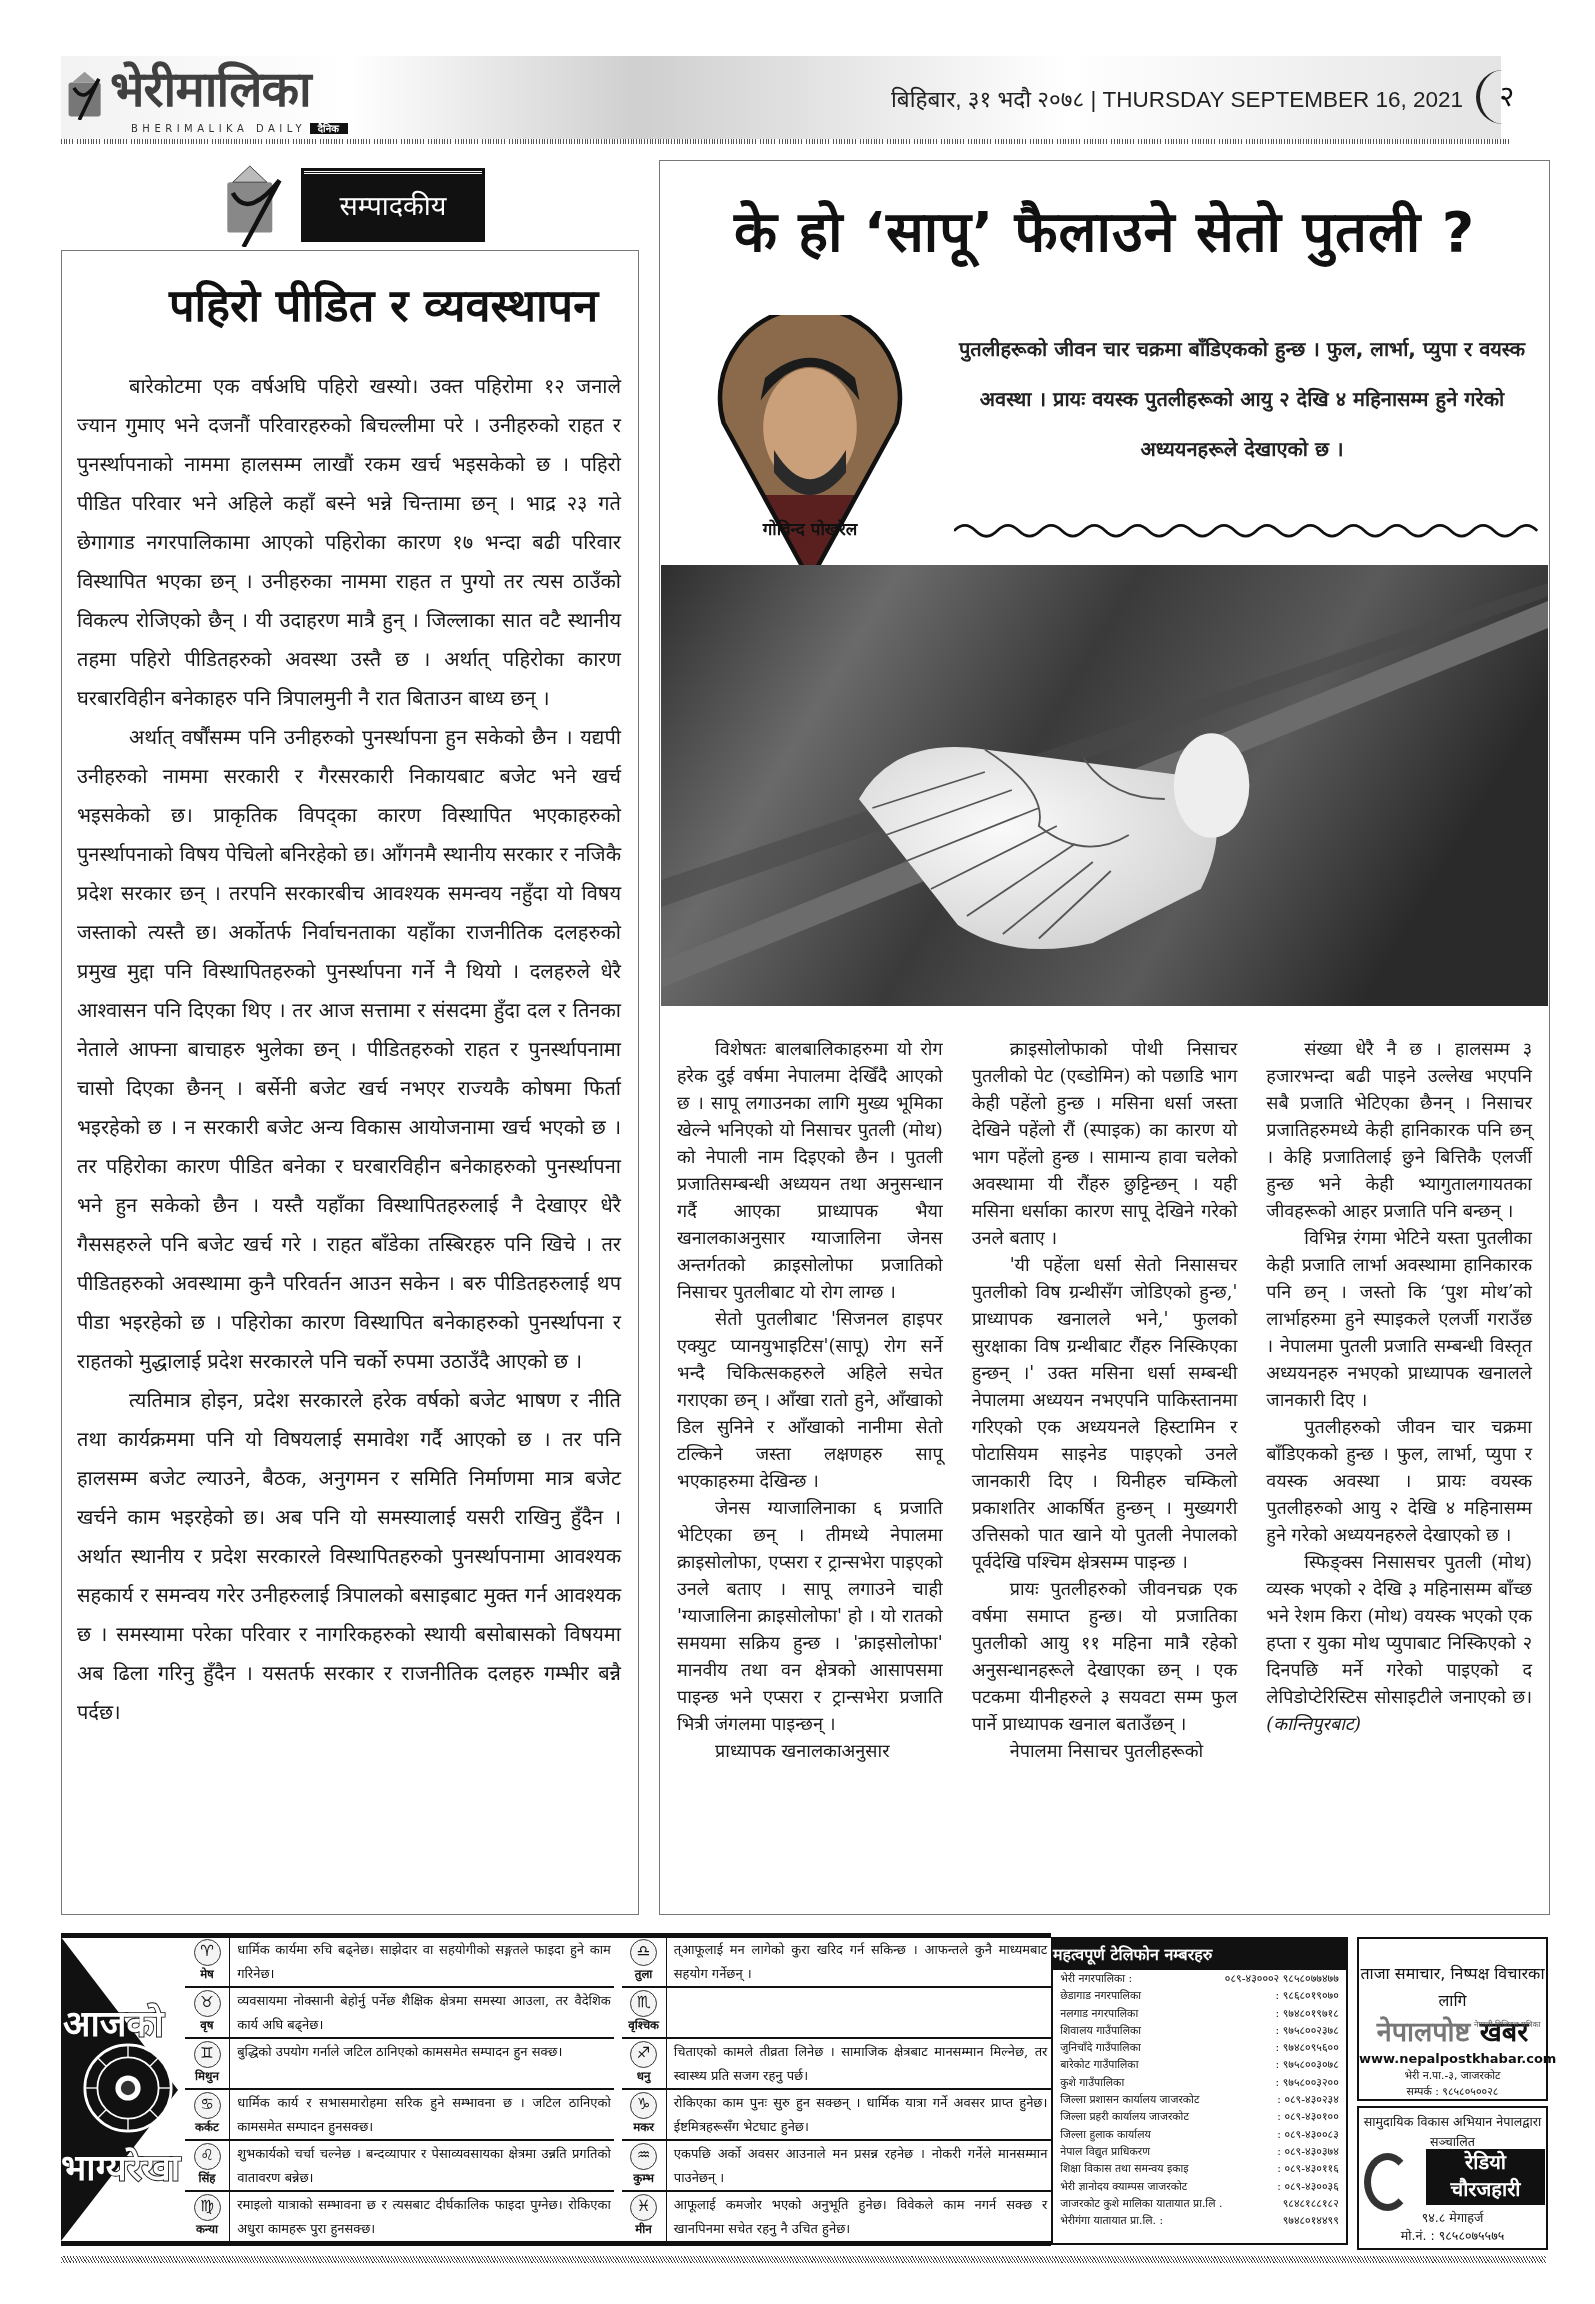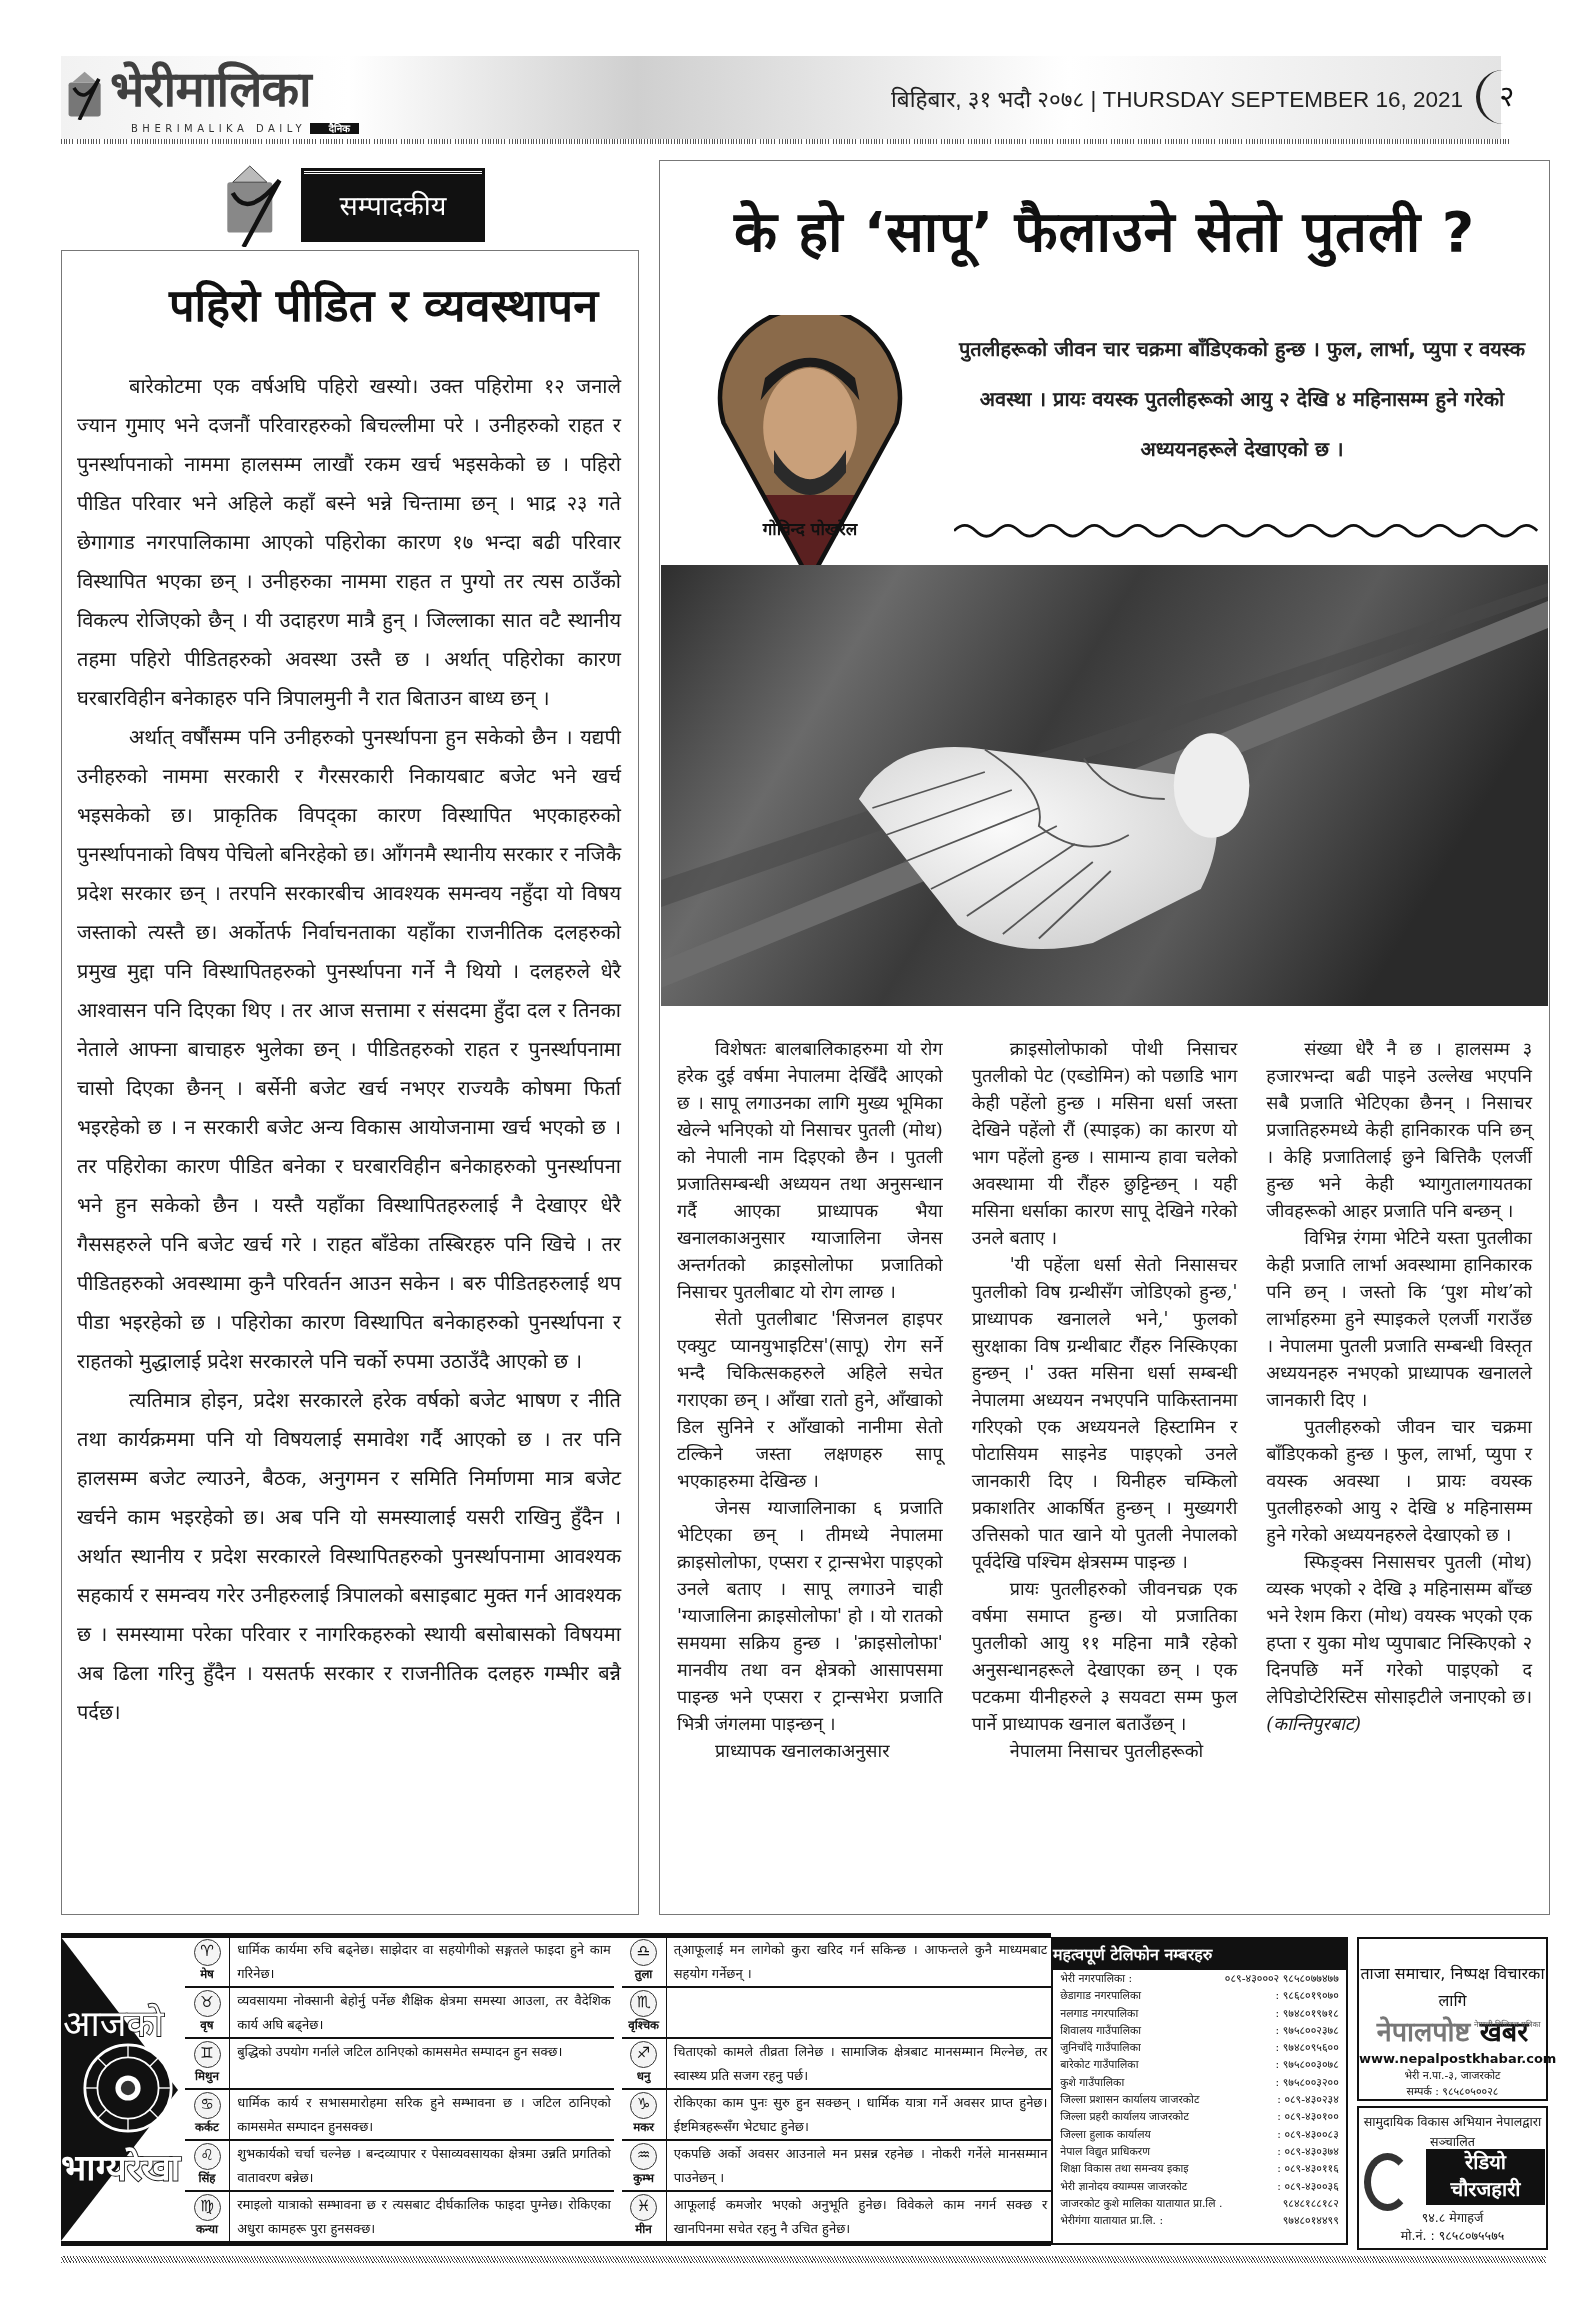--- a/index.html
+++ b/index.html
@@ -5,21 +5,21 @@
   *{box-sizing:border-box;margin:0;padding:0}
   html,body{width:1596px;height:2304px;background:#fff;overflow:hidden}
   body{font-family:"DejaVu Sans",sans-serif;color:#111;position:relative}
   .abs{position:absolute}
   
   .masthead{left:61px;top:56px;width:1440px;height:83px;background:linear-gradient(90deg,#f2f2f2 0%,#fff 20%,#cfcfcf 40%,#fff 70%,#e4e4e4 100%);}
   .mast-rule{left:61px;top:139px;width:1449px;height:5.4px;background:repeating-linear-gradient(90deg,#555 0 0.9px,#fff 0.9px 2.7px)}
   .logo-mark{left:65px;top:70px;width:41px;height:50px}
   .logo-text{left:110px;top:58px;font-family:"DejaVu Serif",serif;font-weight:bold;font-size:49px;line-height:63px;color:#404040;letter-spacing:-0.9px}
   .logo-sub{left:131px;top:121px;font-size:10px;letter-spacing:4.5px;color:#333}
-  .logo-sub b{background:#111;color:#fff;letter-spacing:0;padding:0 9px 0 19px;margin-left:3.6px}
+  .logo-sub b{background:#111;color:#fff;letter-spacing:0;padding:0 9px 0 8px;margin-left:3.6px}
   .dateline{left:891px;top:83px;font-family:"Liberation Sans",sans-serif;font-size:22.5px;color:#222}
   .page-num{left:1476px;top:70px;width:45px;height:54px;border-left:4.5px solid #222;border-radius:27px 0 0 27px;font-size:29px;line-height:52px;text-align:center;padding-left:12.6px}
   
   .ed-logo{left:220px;top:157px;width:65px;height:90px}
   .ed-label{left:304px;top:171px;width:178px;height:68px;background:#111;border-top:3.6px double #fff;color:#fff;font-size:27px;text-align:center;line-height:63px;outline:3.6px solid #111;outline-offset:0}
   .ed-box{left:61px;top:250px;width:578px;height:1665px;border:1.8px solid #777}
   .ed-title{left:61px;top:270px;width:645px;text-align:center;font-family:"DejaVu Sans",sans-serif;font-weight:bold;font-size:45px;line-height:72px}
   .ed-body{left:77px;top:367px;width:544px;font-family:"DejaVu Serif",serif;font-size:20px;line-height:39px;text-align:justify;color:#1a1a1a}
   .ed-body p{text-indent:52px}
   
@@ -31,21 +31,21 @@
   .ft-wave{left:954px;top:520px;width:585px;height:18px}
   .ft-image{left:661px;top:565px;width:887px;height:441px;background:#3e3e3e;overflow:hidden}
   .cols{left:677px;top:1035px;width:855px;display:flex;gap:29px;font-family:"DejaVu Serif",serif;font-size:18px;line-height:27px;color:#1a1a1a}
   .cols .col{flex:1;text-align:justify}
   .cols p{text-indent:38px}
   .cols .src{font-style:italic}
   
   .bottom-rule{left:61px;top:1933px;width:990px;height:5.4px;background:#111}
   .horo-box{left:61px;top:1935px;width:990px;height:311px;border-bottom:5.4px solid #111}
   .horo-tri{left:61px;top:1937px;width:117px;height:304px}
-  .horo-label-top{left:63px;top:1998px;font-size:36px;font-weight:normal;color:#fff;-webkit-text-stroke:1.8px #111;paint-order:stroke}
+  .horo-label-top{left:63px;top:1998px;font-size:36px;font-weight:bold;color:#fff;-webkit-text-stroke:1.8px #111;paint-order:stroke}
   .horo-label-bot{left:61px;top:2142px;font-size:36px;font-weight:bold;color:#fff;-webkit-text-stroke:1.8px #111;paint-order:stroke}
   .horo-wheel{left:83px;top:2043px;width:90px;height:90px}
   .horo-grid{left:185px;top:1937px;width:866px;display:grid;grid-template-columns:1fr 1fr;column-gap:7.2px}
   .sign{display:flex;height:51px;border-bottom:2.7px solid #111;align-items:stretch}
   .sign-icon{width:45px;display:flex;flex-direction:column;align-items:center;justify-content:flex-start;border-right:1.8px solid #111;padding-top:1.8px}
   .sign-icon .gl{width:27px;height:27px;border:1.8px solid #333;border-radius:50%;font-size:15.3px;text-align:center;line-height:23.4px;background:#f4f4f4}
   .sign-icon .nm{font-size:11.7px;font-weight:bold;line-height:16px}
   .sign-text{flex:1;font-family:"DejaVu Serif",serif;font-size:13px;line-height:24px;padding:0.9px 3.6px 0 7.2px;text-align:justify}
   .hatch{left:61px;top:2256px;width:1485px;height:7.2px;background:repeating-linear-gradient(60deg,#444 0 0.9px,#fff 0.9px 2.7px)}
   .phone-box{left:1051px;top:1937px;width:297px;height:308px;border:2.7px solid #111}

